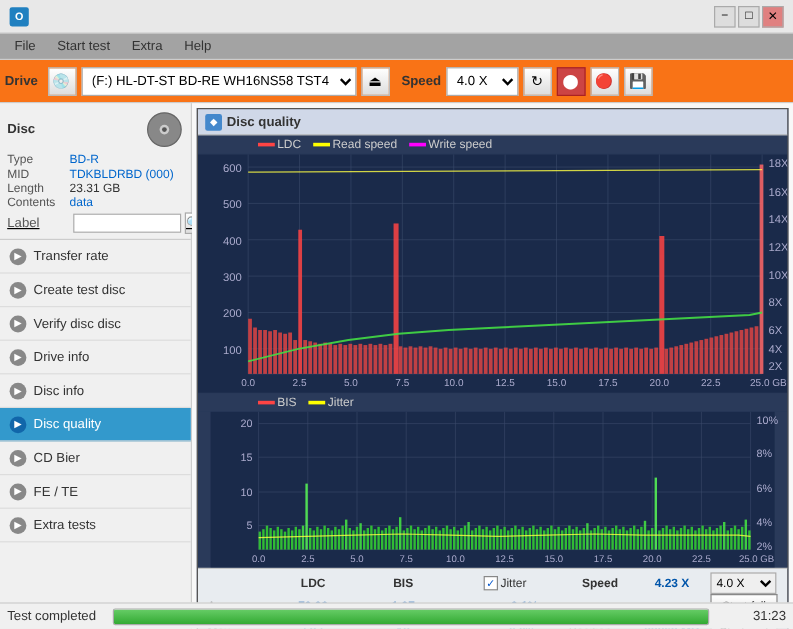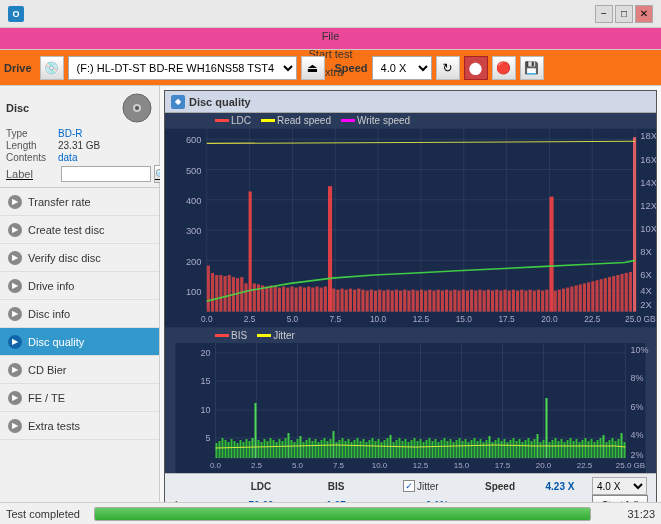--- a/index.html
+++ b/index.html
@@ -16,28 +16,27 @@
       border-bottom: 1px solid #ccc;
     }
     .title-bar-left { display: flex; align-items: center; gap: 6px; }
     .title-icon { width: 16px; height: 16px; background: #2080c0; border-radius: 2px; display: flex; align-items: center; justify-content: center; color: white; font-size: 9px; font-weight: bold; }
     .title-text { font-size: 12px; color: #333; }
     .title-controls { display: flex; gap: 2px; }
     .title-btn { width: 18px; height: 18px; border: 1px solid #aaa; background: #ddd; display: flex; align-items: center; justify-content: center; font-size: 10px; cursor: pointer; }
 
     
     .menu-bar {
-      background: #ec4899;
+      background: #a3a3a3;
       height: 22px;
       display: flex;
       align-items: center;
       padding: 0 4px;
       border-bottom: 1px solid #ccc;
       gap: 2px;
-      flex-direction: column;
     }
     .menu-item { padding: 2px 8px; font-size: 11px; cursor: pointer; color: #333; }
 
     
     .toolbar {
       background: #f97316;
       height: 36px;
       display: flex;
       align-items: center;
       padding: 0 4px;
@@ -273,20 +272,24 @@
         <span class="disc-title">Disc</span>
         <svg width="32" height="32" viewBox="0 0 32 32">
           <circle cx="16" cy="16" r="14" fill="#888" stroke="#666" stroke-width="1"></circle>
           <circle cx="16" cy="16" r="4" fill="#ccc"></circle>
           <circle cx="16" cy="16" r="2" fill="#555"></circle>
         </svg>
       </div>
       <div class="disc-row">
         <span class="disc-key">Type</span>
         <span class="disc-val">BD-R</span>
+      </div>
+      <div class="disc-row">
+        <span class="disc-key">MID</span>
+        <span class="disc-val">TDKBLDRBD (000)</span>
       </div>
       <div class="disc-row">
         <span class="disc-key">Length</span>
         <span class="disc-val-black">23.31 GB</span>
       </div>
       <div class="disc-row">
         <span class="disc-key">Contents</span>
         <span class="disc-val">data</span>
       </div>
       <div class="label-row">

